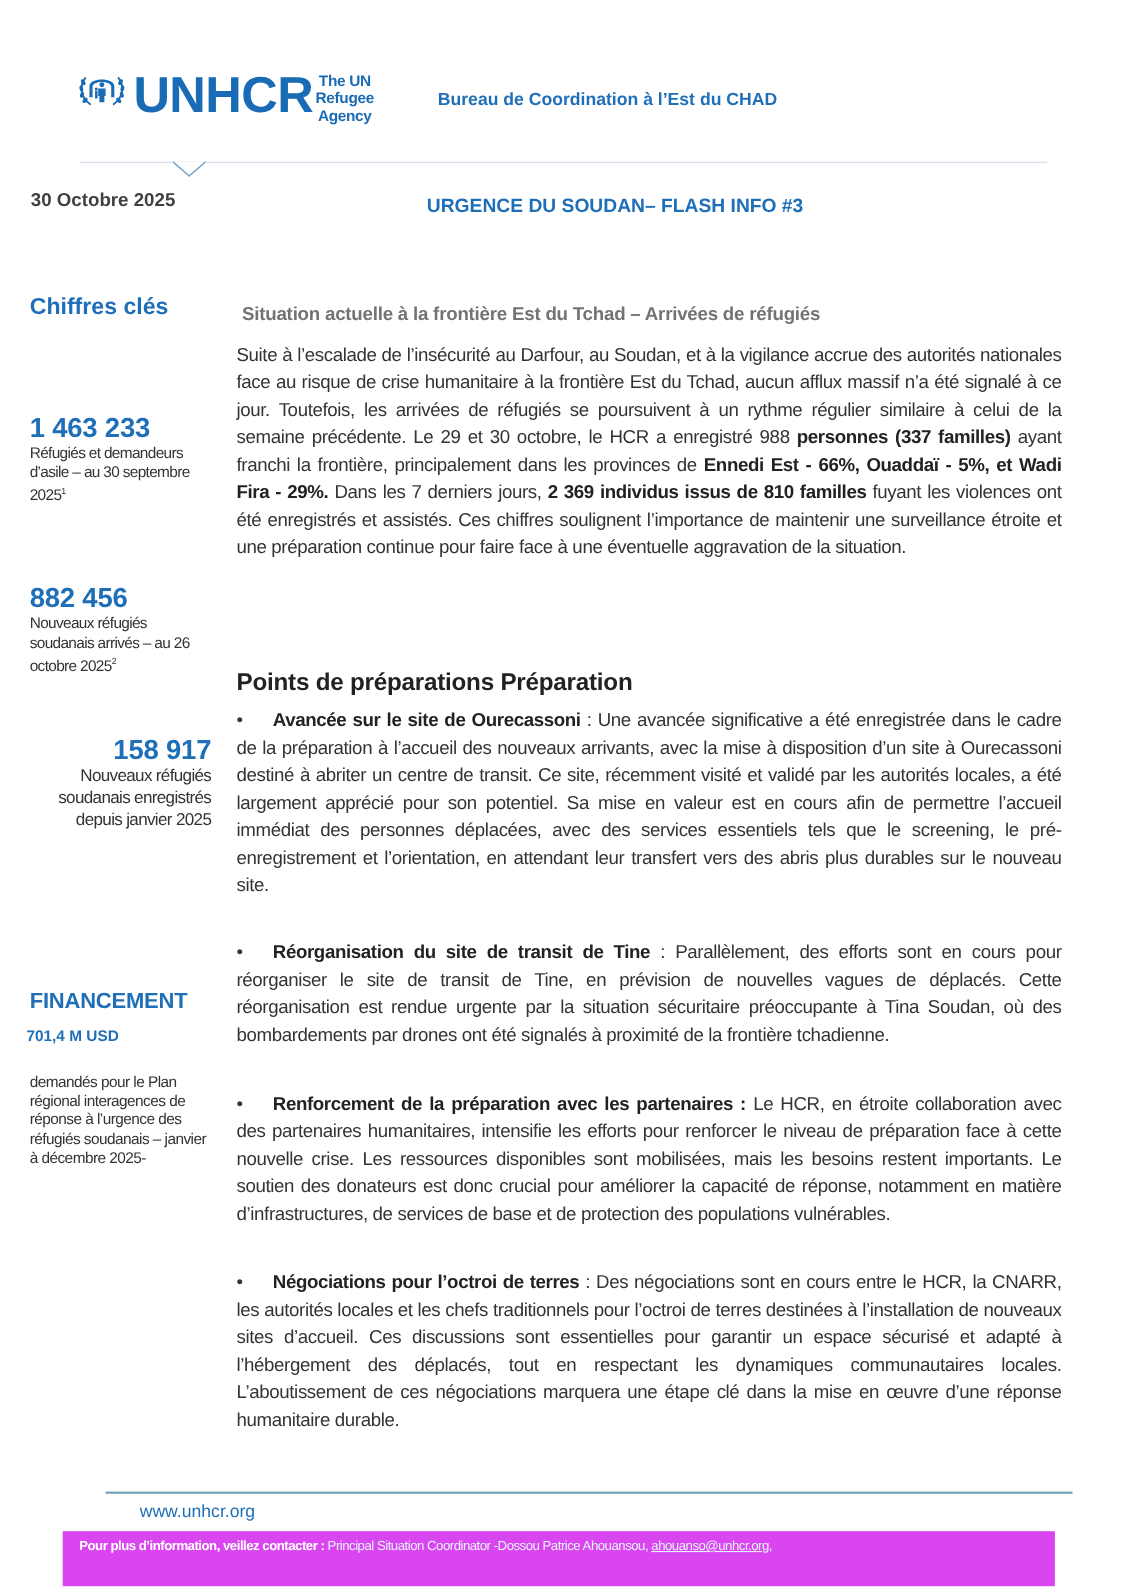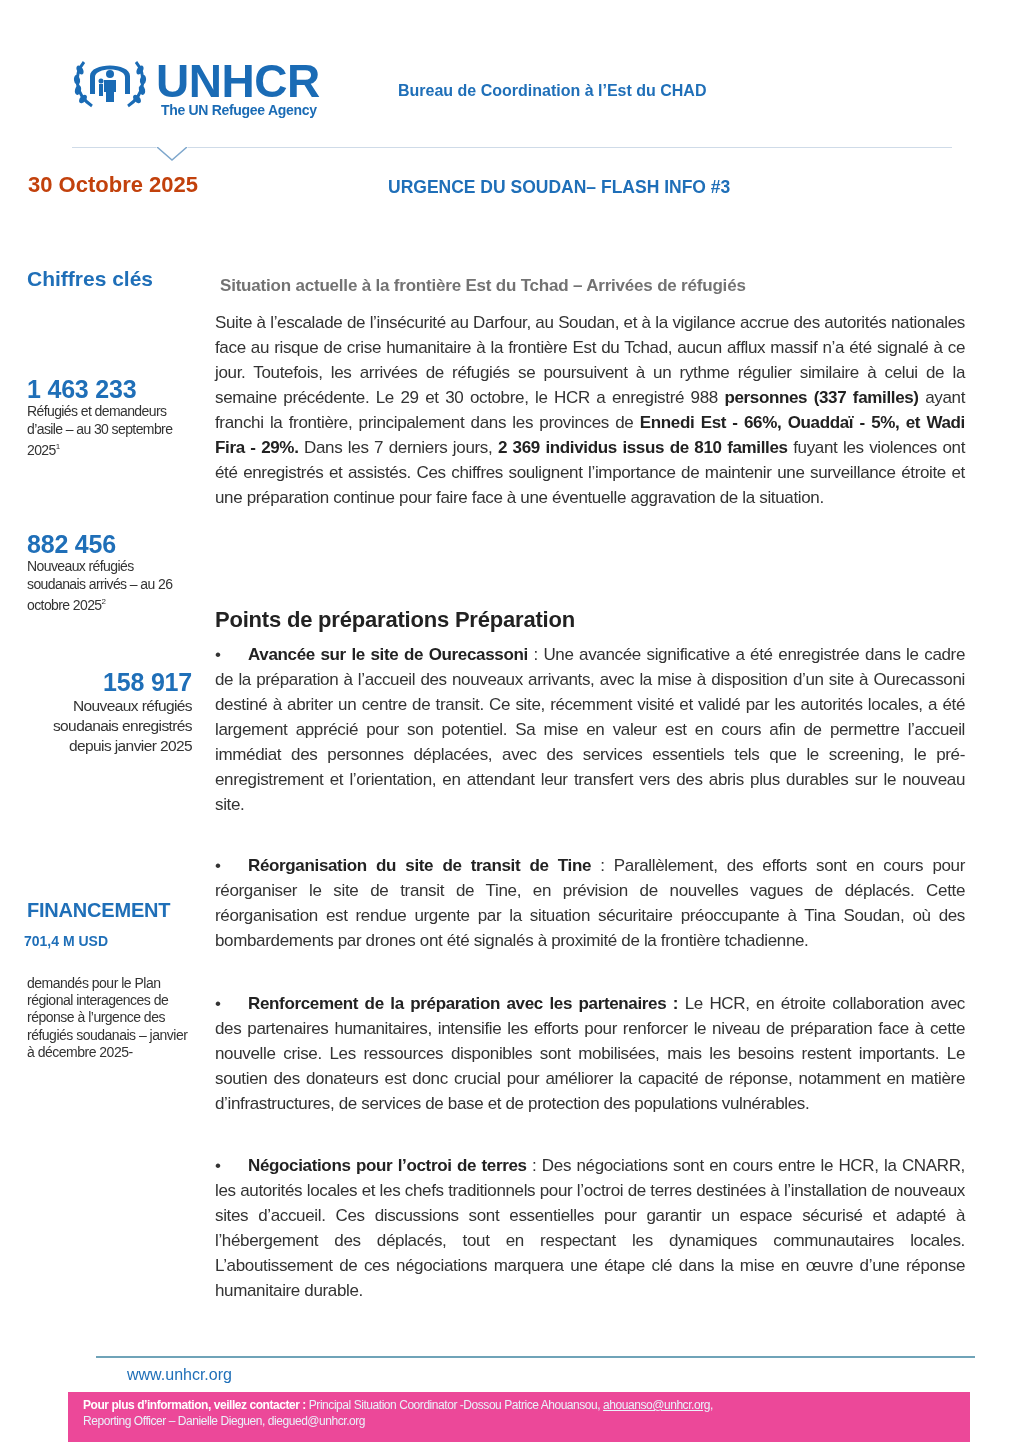--- a/index.html
+++ b/index.html
@@ -1,49 +1,49 @@
 <!DOCTYPE html>
 <html><head>
 <meta charset="utf-8">
 <style>
   * { box-sizing: border-box; margin: 0; padding: 0; }
   html, body { width: 1024px; height: 1449px; background: #ffffff; overflow: hidden; }
   body { position: relative; font-family: "Liberation Sans", sans-serif; color: #2b2b2b; }
 
   .logo { position: absolute; left: 70px; top: 48px; width: 270px; height: 66px; display: flex; align-items: center; }
   .logo svg { display: block; }
-  .logo-text { margin-left: 6px; display: flex; flex-direction: column; margin-top: 16px; }
+  .logo-text { margin-left: 6px; display: flex; flex-direction: row; margin-top: 16px; }
   .logo-word { font-family: "Liberation Sans", sans-serif; font-weight: 700; font-size: 46px; line-height: 42px; color: #1a6bb5; letter-spacing: -0.5px; }
   .logo-tag { font-size: 14px; line-height: 16px; font-weight: 700; color: #1a6bb5; letter-spacing: -0.3px; margin-left: 2px; text-align: center; }
 
   .office-title { position: absolute; left: 398px; top: 82px; font-size: 16px; font-weight: 700; color: #1f6fb8; letter-spacing: 0px; }
 
   .header-rule { position: absolute; left: 72px; top: 147px; width: 880px; height: 1px; background: #cfdbe8; }
   .header-chevron { position: absolute; left: 156px; top: 147px; width: 32px; height: 16px; }
 
-  .date { position: absolute; left: 28px; top: 172px; font-size: 22px; font-weight: 700; color: #c2410c; }
+  .date { position: absolute; left: 28px; top: 172px; font-size: 17px; font-weight: 700; color: #404040; }
   .flash-title { position: absolute; left: 388px; top: 177px; font-size: 17.5px; font-weight: 700; color: #1f6fb8; }
   .side-heading { position: absolute; left: 27px; top: 267px; font-size: 21px; font-weight: 700; color: #1f6fb8; white-space: nowrap; }
   .stat { position: absolute; left: 27px; width: 165px; }
   .stat-num { font-size: 25px; font-weight: 700; color: #1f6fb8; line-height: 28px; letter-spacing: -0.2px; }
   .stat-desc { font-size: 14px; line-height: 17.5px; color: #333; letter-spacing: -0.6px; }
   .stat-desc.lg { font-size: 15.5px; line-height: 20px; }
   .stat-desc sup { font-size: 8px; }
   .fin-heading { position: absolute; left: 27px; top: 899px; font-size: 20px; font-weight: 700; color: #1f6fb8; letter-spacing: -0.2px; }
   .fin-amount { position: absolute; left: 24px; top: 933px; font-size: 14px; font-weight: 700; color: #1f6fb8; }
   .fin-desc { position: absolute; left: 27px; top: 975px; width: 165px; font-size: 14px; line-height: 17.2px; color: #333; letter-spacing: -0.5px; }
   .section-title { position: absolute; left: 220px; top: 276px; font-size: 17px; font-weight: 700; color: #737373; letter-spacing: -0.2px; }
   .para { position: absolute; left: 215px; width: 750px; font-size: 17px; line-height: 25px; color: #333; text-align: justify; letter-spacing: -0.35px; }
   .para b { color: #222; }
   .sub-title { position: absolute; left: 215px; top: 607px; font-size: 22px; font-weight: 700; color: #222; letter-spacing: -0.2px; }
   .bullet-dot { display: inline-block; width: 33px; }
 
   .footer-rule { position: absolute; left: 96px; top: 1356px; width: 879px; height: 2px; background: #6fa3b8; }
   .footer-url { position: absolute; left: 127px; top: 1366px; font-size: 16px; color: #1f6fb8; }
-  .footer-box { position: absolute; left: 68px; top: 1392px; width: 902px; height: 50px; background: #ec4899; padding: 5px 0 0 15px; }
+  .footer-box { position: absolute; left: 57px; top: 1392px; width: 902px; height: 50px; background: #d946ef; padding: 5px 0 0 15px; }
   .footer-line { font-size: 12px; line-height: 16px; color: #e9f2fb; letter-spacing: -0.45px; white-space: nowrap; }
   .footer-line b { color: #ffffff; }
   .footer-line a { color: #e9f2fb; text-decoration: underline; }
 </style>
 </head>
 <body>
 
 <div class="logo">
   <svg width="80" height="62" viewBox="0 0 80 62">
     <g fill="none" stroke="#1a6bb5" stroke-width="3">
@@ -115,14 +115,13 @@
 <div class="para" style="top:853px;"><span class="bullet-dot">•</span><b>Réorganisation du site de transit de Tine</b><span> : Parallèlement, des efforts sont en cours pour réorganiser le site de transit de Tine, en prévision de nouvelles vagues de déplacés. Cette réorganisation est rendue urgente par la situation sécuritaire préoccupante à Tina Soudan, où des bombardements par drones ont été signalés à proximité de la frontière tchadienne.</span></div>
 
 <div class="para" style="top:991px;"><span class="bullet-dot">•</span><b>Renforcement de la préparation avec les partenaires :</b><span> Le HCR, en étroite collaboration avec des partenaires humanitaires, intensifie les efforts pour renforcer le niveau de préparation face à cette nouvelle crise. Les ressources disponibles sont mobilisées, mais les besoins restent importants. Le soutien des donateurs est donc crucial pour améliorer la capacité de réponse, notamment en matière d’infrastructures, de services de base et de protection des populations vulnérables.</span></div>
 
 <div class="para" style="top:1153px;"><span class="bullet-dot">•</span><b>Négociations pour l’octroi de terres</b><span> : Des négociations sont en cours entre le HCR, la CNARR, les autorités locales et les chefs traditionnels pour l’octroi de terres destinées à l’installation de nouveaux sites d’accueil. Ces discussions sont essentielles pour garantir un espace sécurisé et adapté à l’hébergement des déplacés, tout en respectant les dynamiques communautaires locales. L’aboutissement de ces négociations marquera une étape clé dans la mise en œuvre d’une réponse humanitaire durable.</span></div>
 
 <div class="footer-rule"></div>
 <div class="footer-url">www.unhcr.org</div>
 <div class="footer-box">
   <div class="footer-line"><b>Pour plus d’information, veillez contacter :</b><span> Principal Situation Coordinator -Dossou Patrice Ahouansou, </span><a>ahouanso@unhcr.org</a><span>,</span></div>
-  <div class="footer-line">Reporting Officer – Danielle Dieguen, diegued@unhcr.org</div>
 </div>
 
 </body></html>

